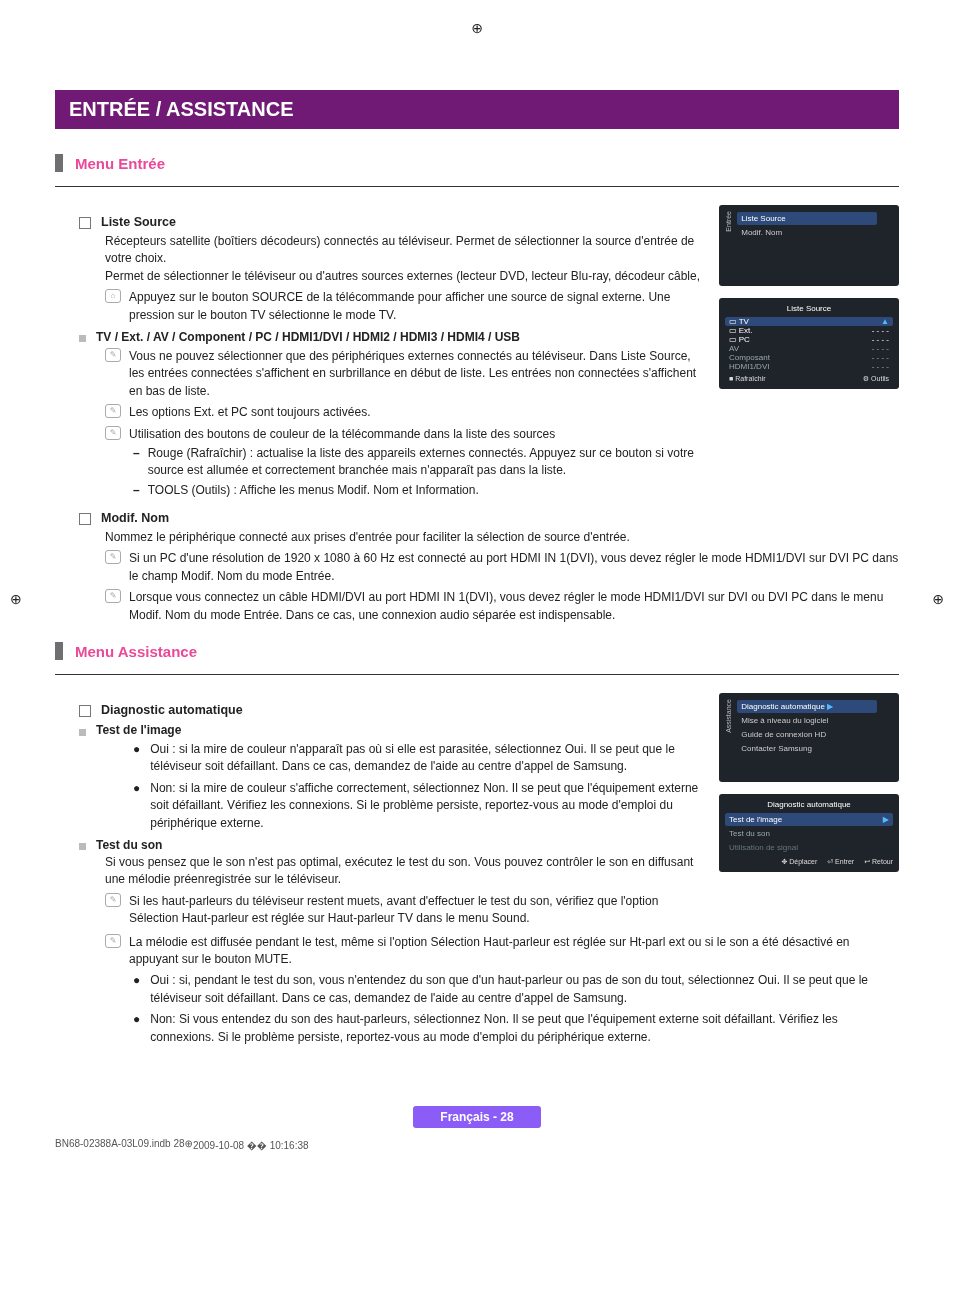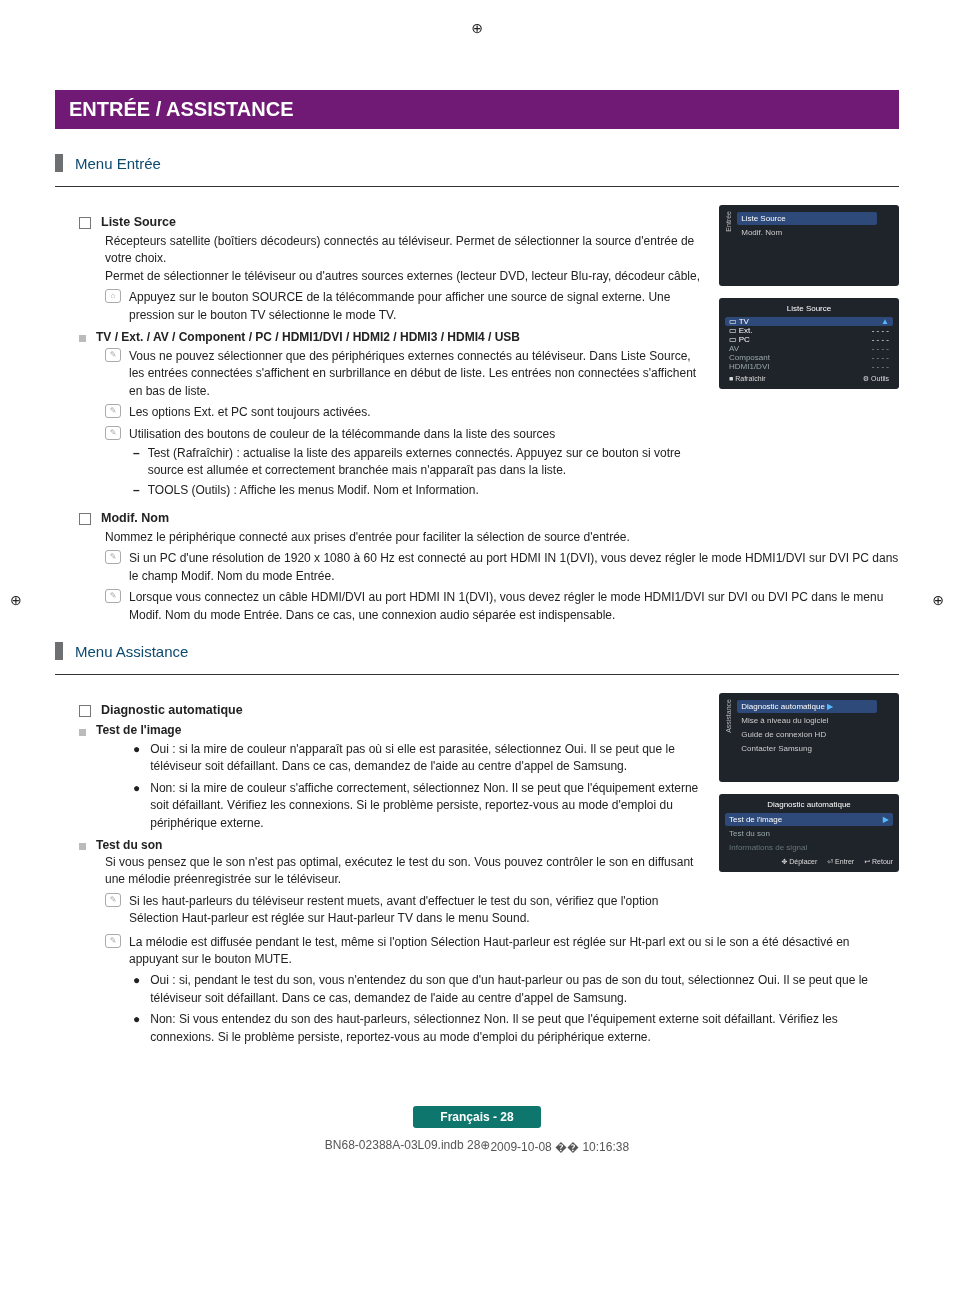--- a/index.html
+++ b/index.html
@@ -2,21 +2,21 @@
 <html><head>
 <meta charset="utf-8">
 <style>
   body{font-family:Arial,Helvetica,sans-serif;font-size:12px;color:#222;margin:0;padding:0;width:954px;box-sizing:border-box}
   .page{padding:60px 55px 30px 55px;position:relative}
   .reg-top{position:absolute;top:20px;left:50%;transform:translateX(-50%);font-size:14px}
   .reg-mid{position:absolute;top:50%;font-size:14px}
   .title-bar{background:#701a75;color:#fff;font-weight:bold;font-size:20px;padding:8px 14px;margin:30px 0 25px 0}
   .section-h{display:flex;align-items:center;margin:18px 0 14px 0}
   .section-h .bar{width:8px;height:18px;background:#6e6f71;margin-right:12px}
-  .section-h .txt{font-weight:normal;font-size:15px;color:#0c4a6e}
+  .section-h .txt{font-weight:bold;font-size:15px;color:#ec4899}
   .hr{border-bottom:1px solid #333;margin-top:4px;margin-bottom:18px}
   .q-row{display:flex;align-items:flex-start;margin:10px 0 4px 0;font-weight:bold;font-size:12.5px}
   .q-row .sq{width:10px;height:10px;border:1px solid #777;margin:2px 10px 0 24px}
   .body-block{margin-left:50px;font-size:12px;line-height:1.45}
   .sq-sub{display:flex;align-items:center;margin:6px 0 2px 0;font-weight:bold;font-size:12px}
   .sq-sub .sq2{width:7px;height:7px;background:#bbb;margin:4px 10px 0 24px}
   .note-row{display:flex;align-items:flex-start;margin:4px 0 2px 50px;font-size:12px;line-height:1.45}
   .note-icon{width:14px;height:12px;border:1px solid #aaa;border-radius:3px;color:#aaa;font-size:8px;text-align:center;line-height:12px;margin-right:8px;flex-shrink:0}
   .dash-row{display:flex;margin:2px 0 2px 78px;font-size:12px;line-height:1.45}
   .dash-row .dash{font-weight:bold;margin-right:8px}
@@ -28,22 +28,22 @@
   .osd{background:#1f232a;border-radius:3px;color:#ccc;font-size:8px;padding:6px;margin-bottom:12px}
   .osd .side{display:inline-block;writing-mode:vertical-rl;transform:rotate(180deg);font-size:7px;color:#bbb;vertical-align:top;margin-right:3px}
   .osd-row{padding:2px 4px;margin:1px 0}
   .osd-hl{background:#2e4a7a;color:#fff;border-radius:2px}
   .osd-title{text-align:center;color:#fff;font-size:8px;margin-bottom:4px}
   .osd-item{display:flex;justify-content:space-between;padding:0 4px;color:#9aa}
   .osd-item.on{color:#fff}
   .osd-foot{display:flex;justify-content:flex-end;gap:10px;font-size:7px;color:#ddd;margin-top:4px}
   .osd-foot2{display:flex;justify-content:space-between;font-size:7px;color:#ddd;margin-top:4px;padding:0 4px}
   .arrow{color:#5bf;font-size:8px}
-  .footer-badge{display:block;margin:60px auto 10px auto;width:120px;text-align:center;background:#0f766e;color:#fff;font-weight:bold;font-size:12px;padding:4px;border-radius:3px}
-  .print-line{display:flex;justify-content:center;font-size:12px;color:#555;margin-top:6px}
+  .footer-badge{display:block;margin:60px auto 10px auto;width:120px;text-align:center;background:#8b5cf6;color:#fff;font-weight:bold;font-size:12px;padding:4px;border-radius:3px}
+  .print-line{display:flex;justify-content:flex-start;font-size:10px;color:#555;margin-top:6px}
   b{font-weight:normal}
 </style>
 </head>
 <body>
 
 <div class="page">
   <span class="reg-top">⊕</span>
   <span class="reg-mid" style="left:10px">⊕</span>
   <span class="reg-mid" style="right:10px">⊕</span>
 
@@ -79,21 +79,21 @@
       <div class="note-row">
         <div class="note-icon">✎</div>
         <div>Les options Ext. et PC sont toujours activées.</div>
       </div>
       <div class="note-row">
         <div class="note-icon">✎</div>
         <div>Utilisation des boutons de couleur de la télécommande dans la liste des sources</div>
       </div>
       <div class="dash-row">
           <span class="dash">–</span>
-        <div><span>Test (</span><b>Rafraîchir</b><span>) : actualise la liste des appareils externes connectés. Appuyez sur ce bouton si votre source est allumée et correctement branchée mais n'apparaît pas dans la liste.</span></div>
+        <div><span>Rouge (</span><b>Rafraîchir</b><span>) : actualise la liste des appareils externes connectés. Appuyez sur ce bouton si votre source est allumée et correctement branchée mais n'apparaît pas dans la liste.</span></div>
       </div>
       <div class="dash-row">
           <span class="dash">–</span>
         <div><b>TOOLS</b><span> (</span><b>Outils</b><span>) : Affiche les menus </span><b>Modif. Nom</b><span> et </span><b>Information</b><span>.</span></div>
       </div>
     </div>
 
     <div class="col-r">
 
       <div class="osd">
@@ -200,21 +200,21 @@
           <div class="osd-row">Guide de connexion HD</div>
           <div class="osd-row">Contacter Samsung</div>
           <div style="height:20px"></div>
         </div>
       </div>
 
       <div class="osd">
         <div class="osd-title">Diagnostic automatique</div>
         <div class="osd-row osd-hl"><span>Test de l'image</span> <span class="arrow" style="float:right">▶</span></div>
         <div class="osd-row" style="color:#9aa">Test du son</div>
-        <div class="osd-row" style="color:#677">Informations de signal</div>
+        <div class="osd-row" style="color:#677">Utilisation de signal</div>
         <div class="osd-foot">
             <span>✥ <span>Déplacer</span></span>
             <span>⏎ <span>Entrer</span></span>
             <span>↩ <span>Retour</span></span>
           </div>
       </div>
     </div>
   </div>
 
   <div class="note-row">

